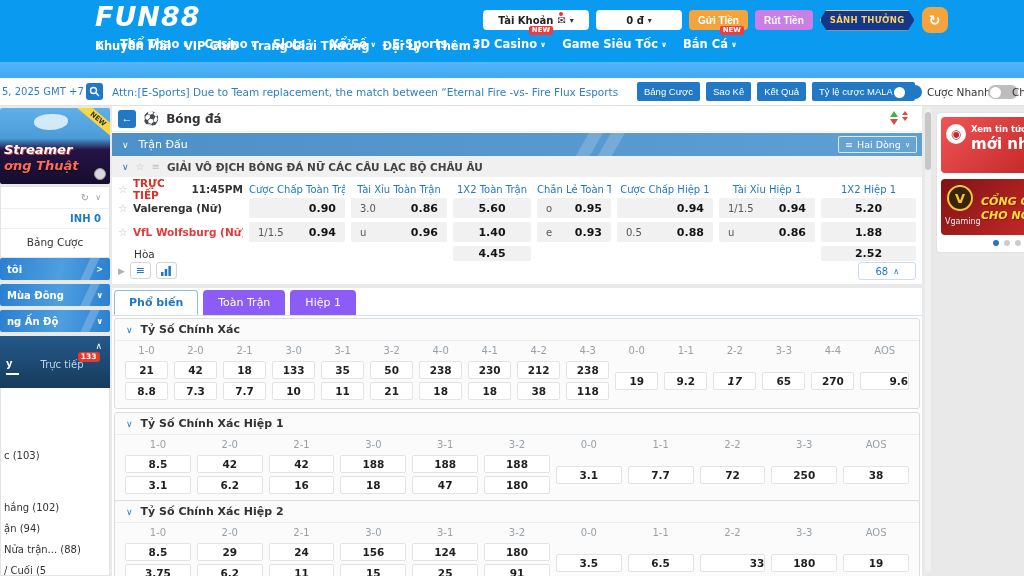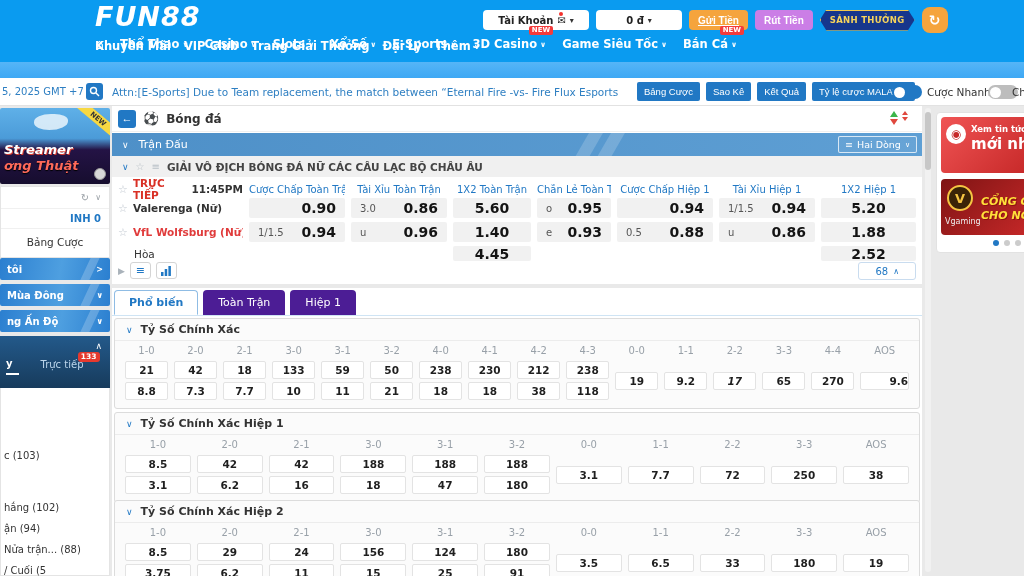--- a/index.html
+++ b/index.html
@@ -12,21 +12,21 @@
   .strip{position:absolute;left:0;top:62px;width:100%;height:16px;background:linear-gradient(180deg,#55B5F7,#3EA8F4);}
   .logo{position:absolute;left:95px;top:1px;color:#fff;font-size:27px;font-weight:900;font-style:italic;letter-spacing:1px;}
   .top-controls{position:absolute;left:483px;top:7px;display:flex;gap:7px;align-items:center;}
   .pill{background:#fff;border-radius:4px;height:20px;display:flex;align-items:center;justify-content:center;gap:4px;font-size:10px;font-weight:700;color:#222;padding:0 7px;}
   .pill.account{width:106px;position:relative;}
   .pill.balance{width:86px;}
   .mail{font-size:10px;position:relative;}
   .notif-dot{position:absolute;top:2px;right:26px;width:4px;height:4px;border-radius:50%;background:#F4302B;}
   .pcaret{font-size:8px;color:#333;}
   .btn-deposit,.btn-withdraw{height:20px;border:none;border-radius:4px;color:#fff;font-size:10px;font-weight:700;padding:0 9px;}
-  .btn-deposit{background:#F5A43D;text-decoration:underline;}
+  .btn-deposit{background:#F5A43D;}
   .btn-withdraw{background:#CB7EE6;}
   .rewards{height:21px;background:#16368C;border:1px solid #F2C84B;color:#F6D35B;font-size:8.5px;font-weight:800;display:flex;align-items:center;padding:0 9px;clip-path:polygon(7% 0,93% 0,100% 50%,93% 100%,7% 100%,0 50%);letter-spacing:.3px;}
   .support{width:26px;height:26px;border-radius:8px;background:#F5A43D;color:#fff;font-size:14px;font-weight:700;display:flex;align-items:center;justify-content:center;}
   .mainnav{position:absolute;left:95px;top:37px;display:flex;gap:16px;align-items:center;color:#fff;}
   .home-icon{font-size:14px;line-height:1;}
   .nav-item{font-size:11.5px;font-weight:600;display:flex;gap:3px;align-items:center;position:relative;white-space:nowrap;}
   .ncaret{font-size:7.5px;opacity:.95;}
   .new-badge{position:absolute;top:-11px;right:-7px;background:#F43B3B;color:#fff;font-size:7px;font-weight:700;padding:1px 3px;border-radius:2px;line-height:1;}
   .nav-right{position:absolute;right:94px;top:39px;display:flex;gap:13px;color:#fff;}
 
@@ -98,31 +98,31 @@
   .live{color:#D93025;font-size:10.5px;font-weight:700;}
   .mtime{color:#333;font-size:10.5px;font-weight:700;}
   #odds-rows{position:absolute;left:0;top:92px;width:100%;display:flex;flex-direction:column;gap:4px;}
   .team-cell{display:flex;align-items:center;gap:5px;overflow:hidden;}
   .tname{font-size:10.5px;font-weight:700;color:#333;white-space:nowrap;}
   .tname.red{color:#E03B3B;}
   .tname.plain{font-weight:400;margin-left:16px;}
   .odds-cell{background:#F1F1F1;border-radius:2px;height:20px;display:flex;align-items:center;justify-content:space-between;padding:0 9px;}
   .odds-cell.single{justify-content:center;}
   .oline{font-size:10px;color:#555;}
-  .oval{font-size:14px;font-weight:700;color:#141414;}
+  .oval{font-size:11px;font-weight:700;color:#141414;}
   .draw-row .odds-cell{height:15px;}
   .tools-row{position:absolute;left:6px;top:156px;display:flex;gap:5px;align-items:center;}
   .play-ico{color:#A9B2BA;font-size:9px;}
   .mini-btn{width:21px;height:17px;border:1px solid #D4D4D4;border-radius:3px;background:#fff;display:flex;align-items:center;justify-content:center;color:#2178C4;font-size:11px;}
   .more-btn{position:absolute;right:6px;top:156px;height:18px;border:1px solid #C9DCEF;border-radius:3px;background:#fff;color:#2178C4;font-size:10px;display:flex;align-items:center;gap:5px;padding:0 16px;}
   .panel-bottom{position:absolute;left:0;top:182px;width:810px;height:336px;background:#fff;}
   .tabs{position:absolute;left:2px;top:2px;display:flex;gap:5px;height:25px;}
   .tab{padding:0 14px;display:flex;align-items:center;font-size:11px;border-radius:4px 4px 0 0;border:1px solid transparent;}
   .tab.active{background:#fff;color:#2178C4;font-weight:700;border-color:#8FBCE4;border-bottom-color:#fff;position:relative;z-index:2;}
-  .tab.inactive{background:#4c1d95;color:#fff;}
+  .tab.inactive{background:#8b5cf6;color:#fff;}
   .tabs-underline{position:absolute;left:0;top:27px;width:100%;height:1px;background:#CFE4F4;}
   .score-box{position:absolute;left:2px;width:806px;border:1px solid #DCDCDC;border-radius:3px;background:#FBFBFB;}
   #section0{top:30px;} #section1{top:124px;} #section2{top:212px;}
   .score-head{height:22px;display:flex;align-items:center;gap:8px;padding:0 11px;border-bottom:1px solid #ECECEC;}
   .score-caret{color:#2178C4;font-size:9px;}
   .score-title{font-size:11px;color:#333;font-weight:600;}
   .score-grid{display:grid;grid-template-rows:14px 18px 18px;gap:3px 6px;padding:3px 10px 8px;}
   .sg-label{font-size:10px;color:#98A0A8;text-align:center;height:14px;line-height:14px;}
   .sg-cell{background:#fff;border:1px solid #E3E3E3;border-radius:2px;height:18px;line-height:16px;text-align:center;font-size:10.5px;font-weight:700;color:#1F1F1F;}
 
@@ -475,21 +475,21 @@
             <div class="sg-label" style="grid-area: 1 / 11;">0-0</div>
             <div class="sg-label" style="grid-area: 1 / 12;">1-1</div>
             <div class="sg-label" style="grid-area: 1 / 13;">2-2</div>
             <div class="sg-label" style="grid-area: 1 / 14;">3-3</div>
             <div class="sg-label" style="grid-area: 1 / 15;">4-4</div>
             <div class="sg-label" style="grid-area: 1 / 16;">AOS</div>
             <div class="sg-cell" style="grid-area: 2 / 1;">21</div>
             <div class="sg-cell" style="grid-area: 2 / 2;">42</div>
             <div class="sg-cell" style="grid-area: 2 / 3;">18</div>
             <div class="sg-cell" style="grid-area: 2 / 4;">133</div>
-            <div class="sg-cell" style="grid-area: 2 / 5;">59</div>
+            <div class="sg-cell" style="grid-area: 2 / 5;">35</div>
             <div class="sg-cell" style="grid-area: 2 / 6;">50</div>
             <div class="sg-cell" style="grid-area: 2 / 7;">238</div>
             <div class="sg-cell" style="grid-area: 2 / 8;">230</div>
             <div class="sg-cell" style="grid-area: 2 / 9;">212</div>
             <div class="sg-cell" style="grid-area: 2 / 10;">238</div>
             <div class="sg-cell" style="grid-area: 3 / 1;">8.8</div>
             <div class="sg-cell" style="grid-area: 3 / 2;">7.3</div>
             <div class="sg-cell" style="grid-area: 3 / 3;">7.7</div>
             <div class="sg-cell" style="grid-area: 3 / 4;">10</div>
             <div class="sg-cell" style="grid-area: 3 / 5;">11</div>
@@ -566,21 +566,21 @@
             <div class="sg-cell" style="grid-area: 2 / 5;">124</div>
             <div class="sg-cell" style="grid-area: 2 / 6;">180</div>
             <div class="sg-cell" style="grid-area: 3 / 1;">3.75</div>
             <div class="sg-cell" style="grid-area: 3 / 2;">6.2</div>
             <div class="sg-cell" style="grid-area: 3 / 3;">11</div>
             <div class="sg-cell" style="grid-area: 3 / 4;">15</div>
             <div class="sg-cell" style="grid-area: 3 / 5;">25</div>
             <div class="sg-cell" style="grid-area: 3 / 6;">91</div>
             <div class="sg-cell" style="grid-area: 2 / 7 / span 2; align-self: center;">3.5</div>
             <div class="sg-cell" style="grid-area: 2 / 8 / span 2; align-self: center;">6.5</div>
-            <div class="sg-cell" style="grid-area: 2 / 9 / span 2; align-self: center;">33</div>
+            <div class="sg-cell" style="grid-area: 2 / 9 / span 2; align-self: center; text-align: right;">33</div>
             <div class="sg-cell" style="grid-area: 2 / 10 / span 2; align-self: center;">180</div>
             <div class="sg-cell" style="grid-area: 2 / 11 / span 2; align-self: center;">19</div>
           </div>
         </section>
     </div>
   </main>
 
   <div class="vscroll">
       <div class="vthumb"></div>
     </div>

